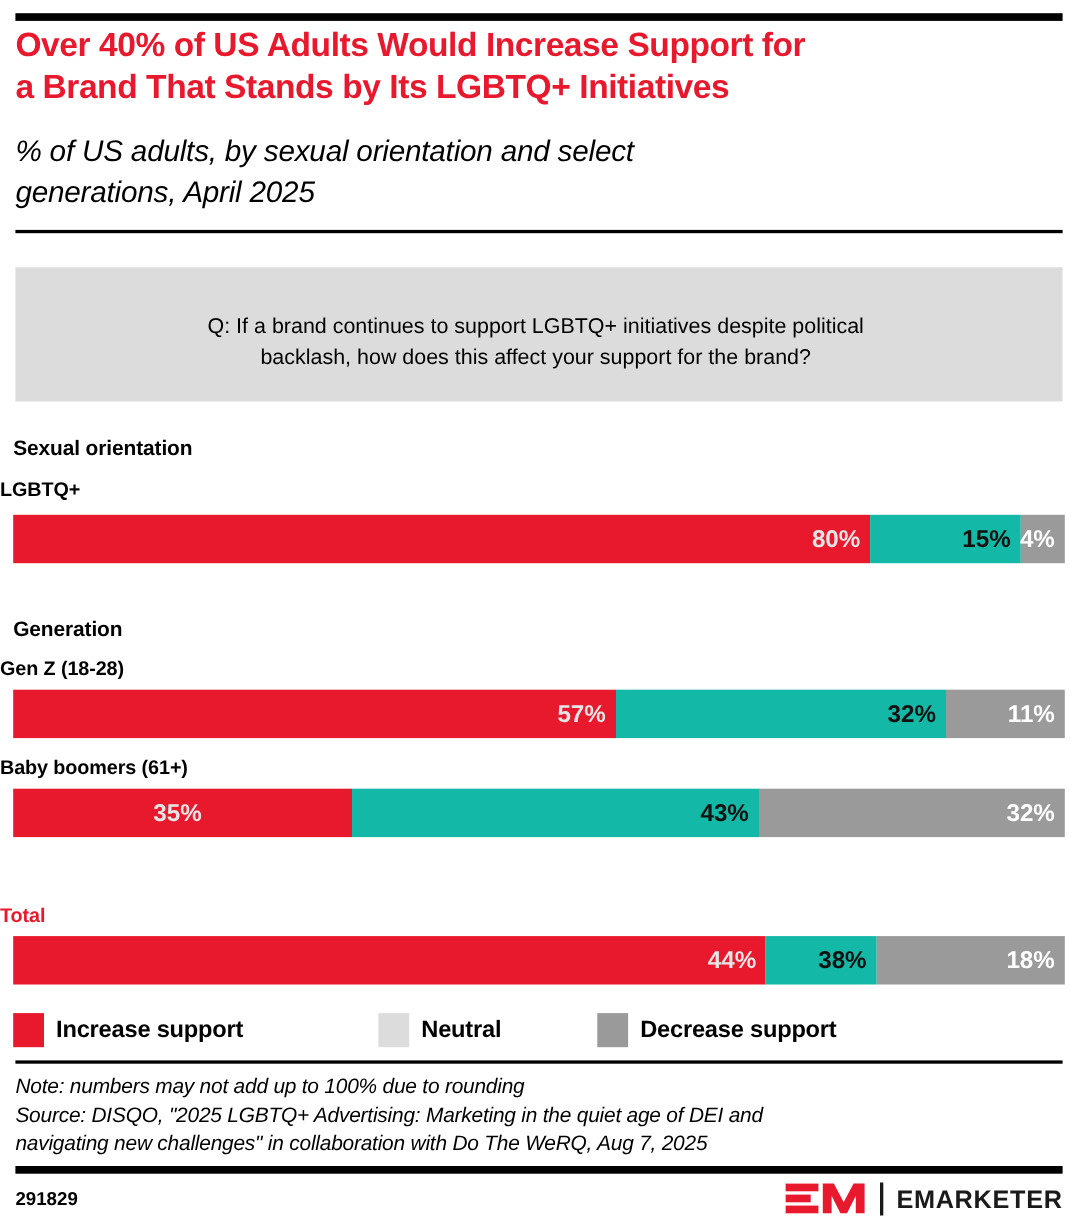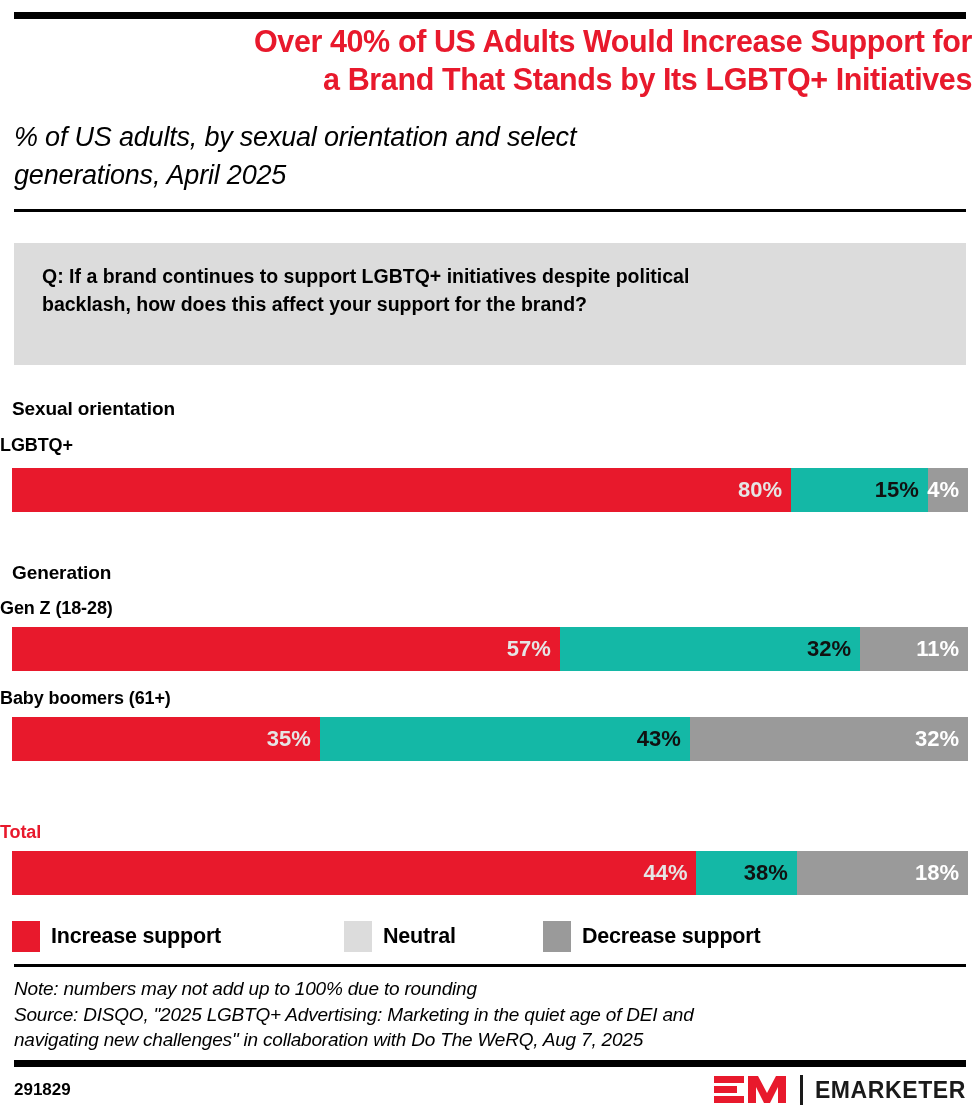--- a/index.html
+++ b/index.html
@@ -20,42 +20,41 @@
   .rule-bottom{position:absolute;left:14px;top:1060px;width:952px;height:7px;background:#000;}
 
   
   .title{
     position:absolute;left:14px;top:22px;width:958px;
     color:#e8192c;
     font-weight:bold;
     font-size:30.5px;
     line-height:38px;
     letter-spacing:-0.4px;
-    text-align:right;
   }
   .title .l2{display:block;}
   .subtitle{
     position:absolute;left:14px;top:118px;width:870px;
     font-style:italic;
     font-size:27px;
     line-height:38px;
     color:#000;
     letter-spacing:-0.2px;
   }
   .subtitle .l2{display:block;}
 
   
   .qbox{
     position:absolute;left:14px;top:243px;width:952px;height:122px;
     background:#dcdcdc;
     box-sizing:border-box;
   }
   .qtext{
-    position:absolute;left:28px;top:19px;width:890px;
-    font-weight:bold;font-size:19.5px;line-height:28px;color:#000;
+    position:absolute;left:28px;top:40px;width:890px;
+    font-weight:normal;font-size:19.5px;line-height:28px;color:#000;text-align:center;
   }
   .qtext .l2{display:block;}
 
   
   .grp-head{position:absolute;left:12px;font-weight:bold;font-size:19px;color:#000;letter-spacing:-0.1px;}
   .ser-label{position:absolute;left:0;font-weight:bold;font-size:18px;color:#000;letter-spacing:-0.1px;}
   .ser-label.total{color:#e8192c;text-align:right;}
 
   
   .barrow{position:absolute;left:12px;width:956px;height:44px;display:flex;}
@@ -151,21 +150,21 @@
     <div class="seg neu" style="width: 31.4%;">
       <span class="val">32%</span>
     </div>
     <div class="seg dec" style="width: 11.3%;">
       <span class="val">11%</span>
     </div>
   </div>
 
   <div class="ser-label" style="top:688px;">Baby boomers (61+)</div>
   <div class="barrow" style="top:717px;">
-    <div class="seg inc" style="width: 32.2%;">
+    <div class="seg inc" style="width: 32.2%; justify-content: center;">
       <span class="val">35%</span>
     </div>
     <div class="seg neu" style="width: 38.7%;">
       <span class="val">43%</span>
     </div>
     <div class="seg dec" style="width: 29.1%;">
       <span class="val">32%</span>
     </div>
   </div>
 

